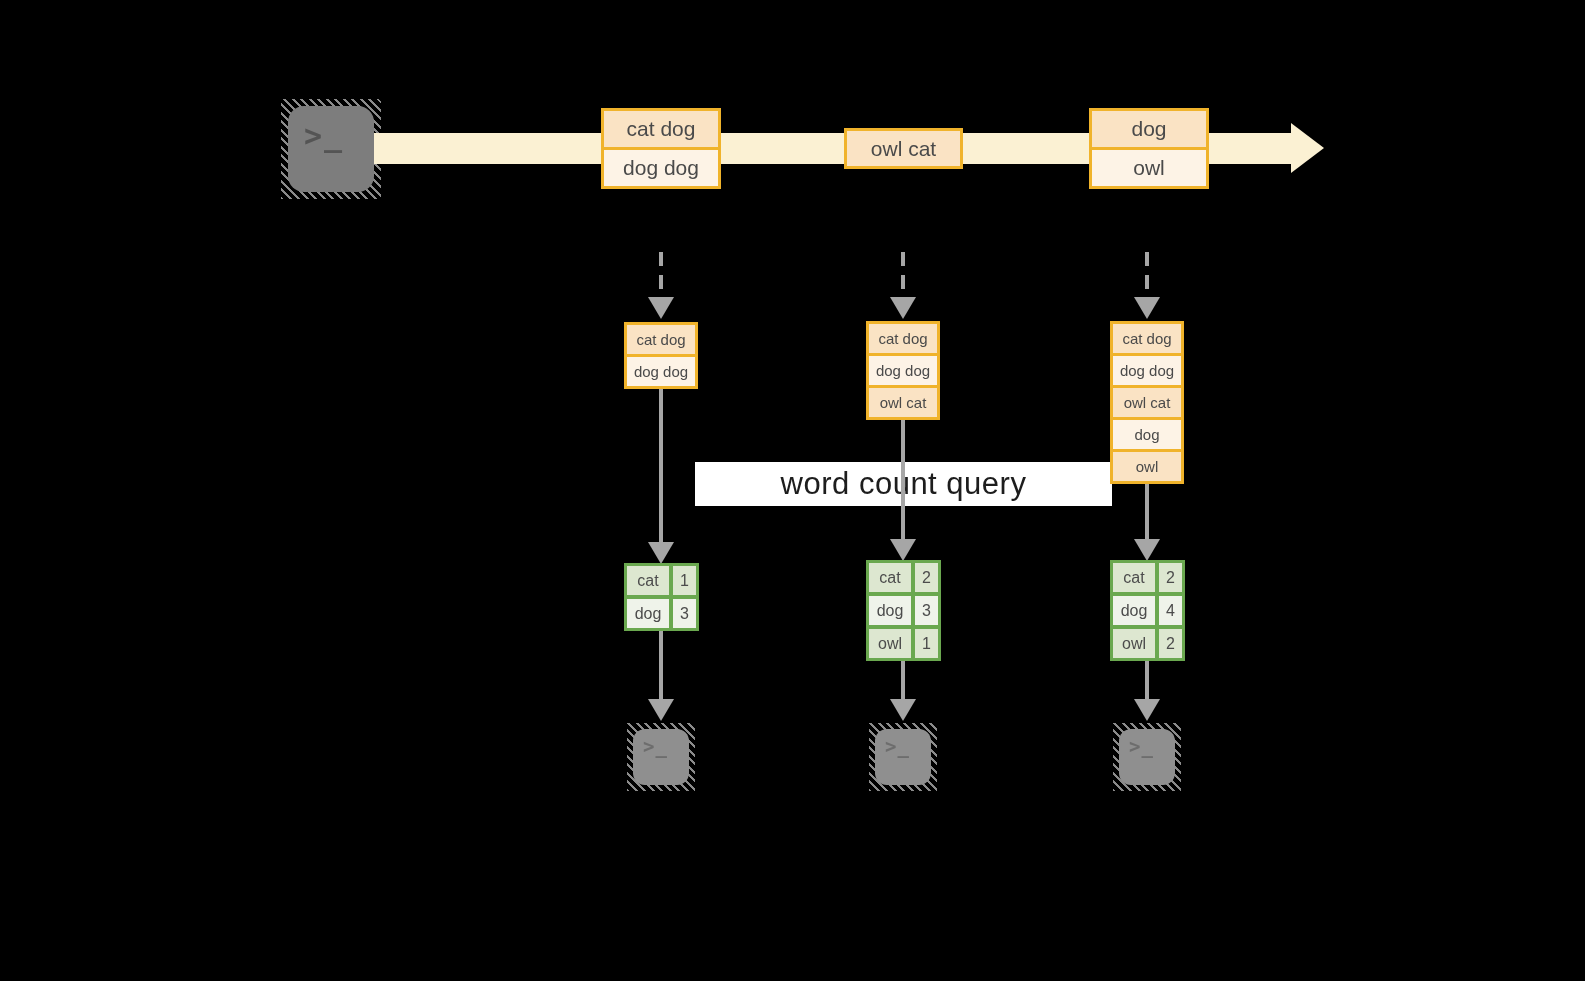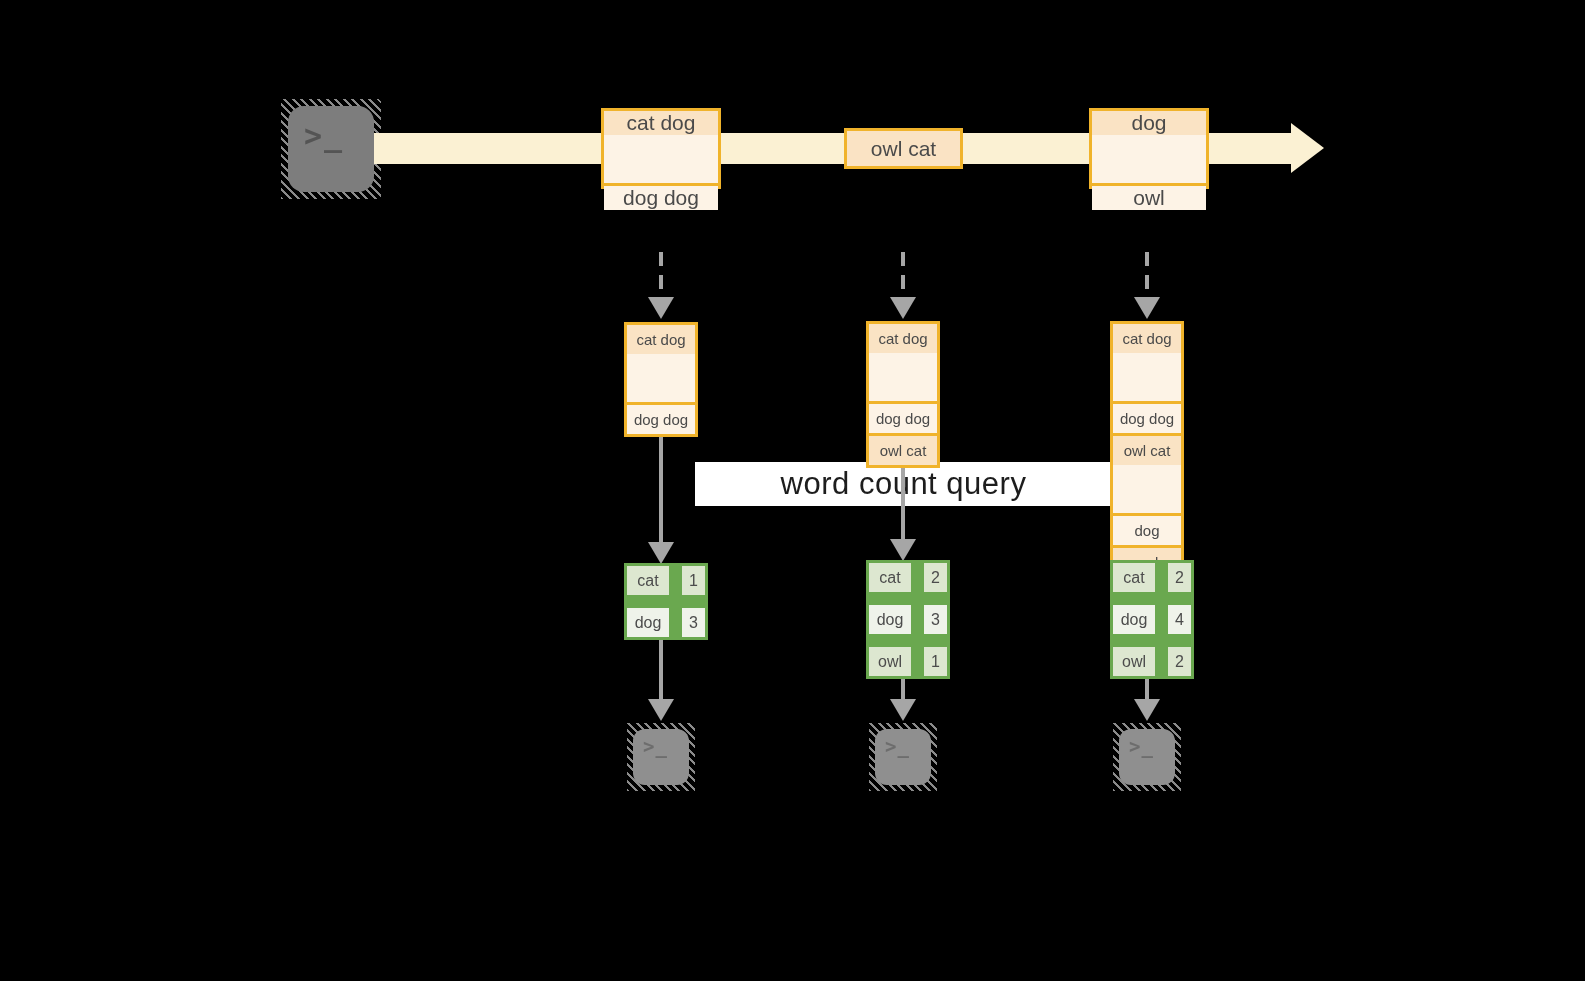--- a/index.html
+++ b/index.html
@@ -18,27 +18,27 @@
   .band{position:absolute;left:374px;top:133px;width:917px;height:31px;background:#fbf1d3;z-index:2;}
   .band-head{position:absolute;left:1291px;top:123px;width:0;height:0;z-index:2;
              border-left:33px solid #fbf1d3;border-top:25px solid transparent;border-bottom:25px solid transparent;}
 
   
   .ebox{position:absolute;border:3px solid #f0b32b;background:#fdf3e6;box-sizing:border-box;
         display:flex;flex-direction:column;z-index:6;}
   .erow{flex:1;display:flex;align-items:center;justify-content:center;color:#4a4a4a;}
   .erow + .erow{border-top:3px solid #f0b32b;}
   .erow.peach{background:#fae3c4;}
-  .erow.cream{background:#fdf3e6;margin-top:48px;}
+  .erow.cream{background:#fdf3e6;}
   .ebox.big .erow{font-size:21px;}
   .ebox.stack .erow{font-size:15px;height:29px;flex:0 0 29px;}
 
   
   .gtable{position:absolute;background:#6aa84f;border:3px solid #6aa84f;display:grid;
-          grid-template-columns:42px 23px;gap:13px;z-index:6;}
+          grid-template-columns:42px 23px;gap:4px;z-index:6;}
   .gcell{height:29px;display:flex;align-items:center;justify-content:center;
          font-size:16px;color:#4c4c4c;}
   .tintA{background:#dde7d0;}
   .tintB{background:#eff3ea;}
 
   
   .vline{position:absolute;width:4px;background:#a6a6a6;transform:translateX(-50%);z-index:5;}
   .vdash{position:absolute;width:4px;transform:translateX(-50%);z-index:5;
          background:repeating-linear-gradient(to bottom,#a6a6a6 0 14px,transparent 14px 23px);}
   .ahead{position:absolute;width:0;height:0;transform:translateX(-50%);z-index:5;

